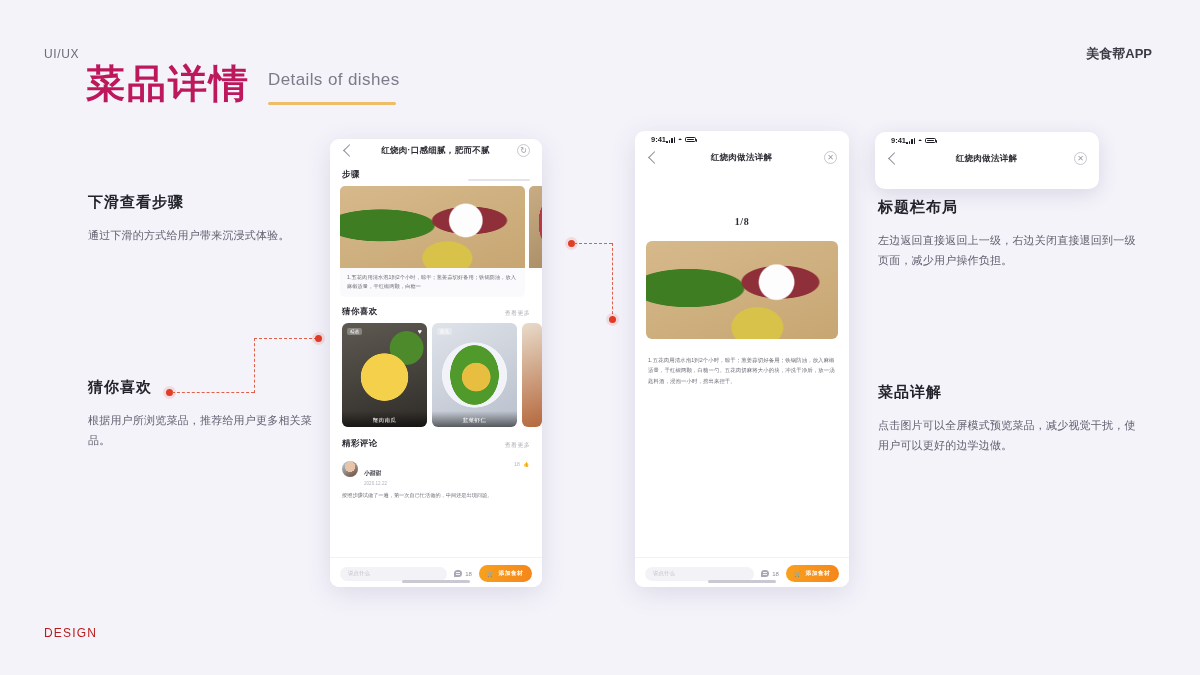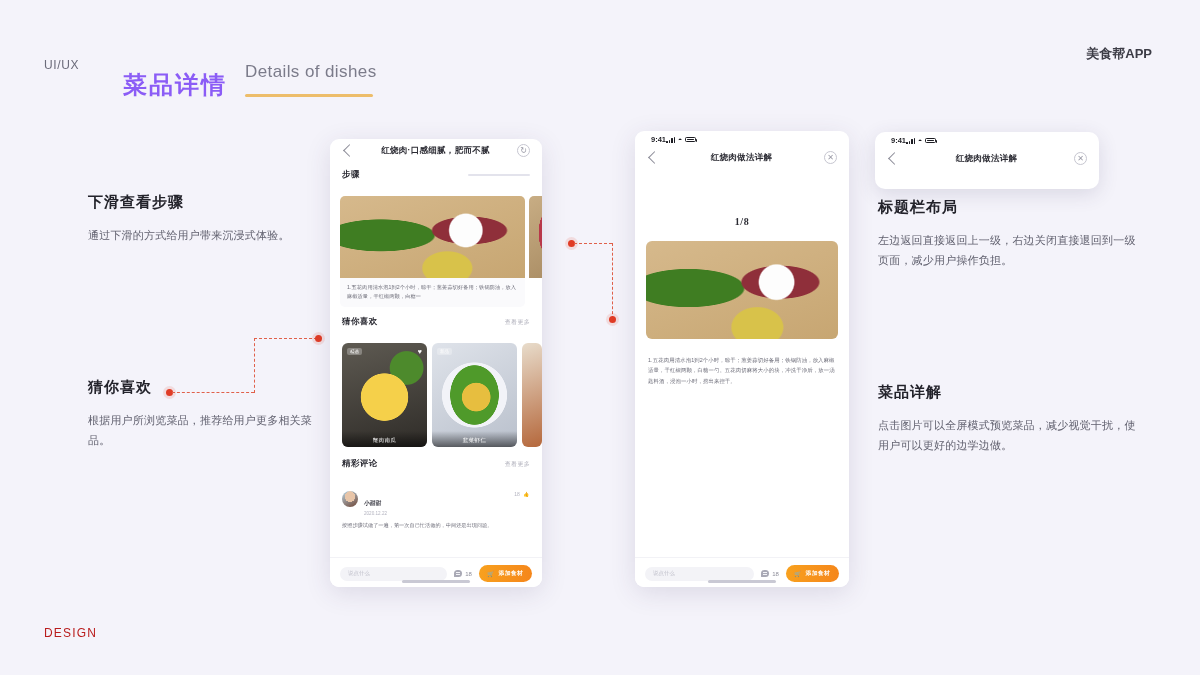--- a/index.html
+++ b/index.html
@@ -6,34 +6,34 @@
   html, body { width: 1200px; height: 675px; overflow: hidden; }
   body {
     font-family: "Liberation Sans", "DejaVu Sans", sans-serif;
     background: #f4f3fa;
     position: relative;
     color: #3c3c46;
   }
 
   
   .kicker {
-    position: absolute; left: 44px; top: 58px;
+    position: absolute; left: 44px; top: 47px;
     font-size: 12px; letter-spacing: .6px; color: #6b6b7a;
   }
   .brand {
     position: absolute; right: 48px; top: 45px;
     font-size: 13px; font-weight: 700; color: #3c3c46;
   }
   .title-wrap {
     position: absolute; left: 86px; top: 62px;
     display: flex; align-items: flex-end; gap: 18px;
   }
   .title-cn {
-    font-size: 24px; font-weight: 700; letter-spacing: 2px;
-    color: #8b5cf6; line-height: 1.15; margin-left: 37px;
+    font-size: 39px; font-weight: 700; letter-spacing: 2px;
+    color: #be185d; line-height: 1.15;
   }
   .title-en-box { position: relative; padding-bottom: 10px; }
   .title-en {
     font-size: 17px; color: #7b7b8a; letter-spacing: .4px;
     padding-bottom: 7px; display: block;
   }
   .title-underline {
     position: absolute; left: 0; bottom: 2px; width: 128px; height: 3px;
     background: #edbd6a; border-radius: 2px;
   }
@@ -103,22 +103,22 @@
     border-bottom: 1.3px solid #8a8a96; transform: rotate(45deg); margin-left: 3px;
   }
   .circ-icon {
     width: 13px; height: 13px; border-radius: 50%; border: 1px solid #c6c6d0;
     display: flex; align-items: center; justify-content: center;
     font-size: 8px; color: #9a9aa6; line-height: 1;
   }
 
   
   .sec-row {
-    display:flex; align-items:center; justify-content:space-between;
-    padding: 4px 12px 15px 12px;
+    display:flex; align-items:flex-end; justify-content:space-between;
+    padding: 4px 12px 5px 12px;
   }
   .sec-title { font-size: 8.5px; font-weight: 700; color: #2b2b33; letter-spacing:.4px;}
   .sec-more { font-size: 6px; color: #b2b2bd; letter-spacing:.3px;}
   .scroll-ind { width:62px; height:2px; background:#e3e3ec; border-radius:2px;}
 
   .carousel { display:flex; gap:4px; padding: 0 0 0 10px; }
   .c-card {
     width: 185px; flex: 0 0 auto; border-radius: 5px; overflow:hidden;
     background:#fff;
   }

